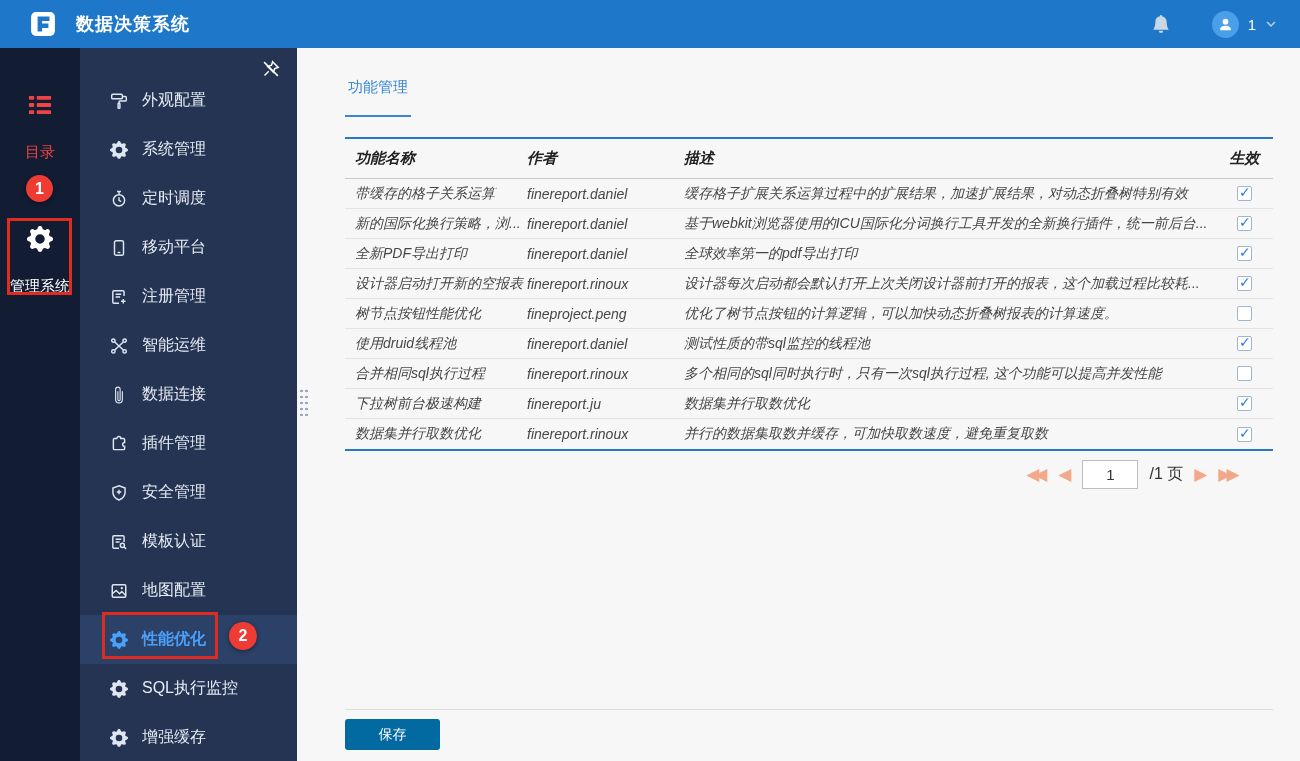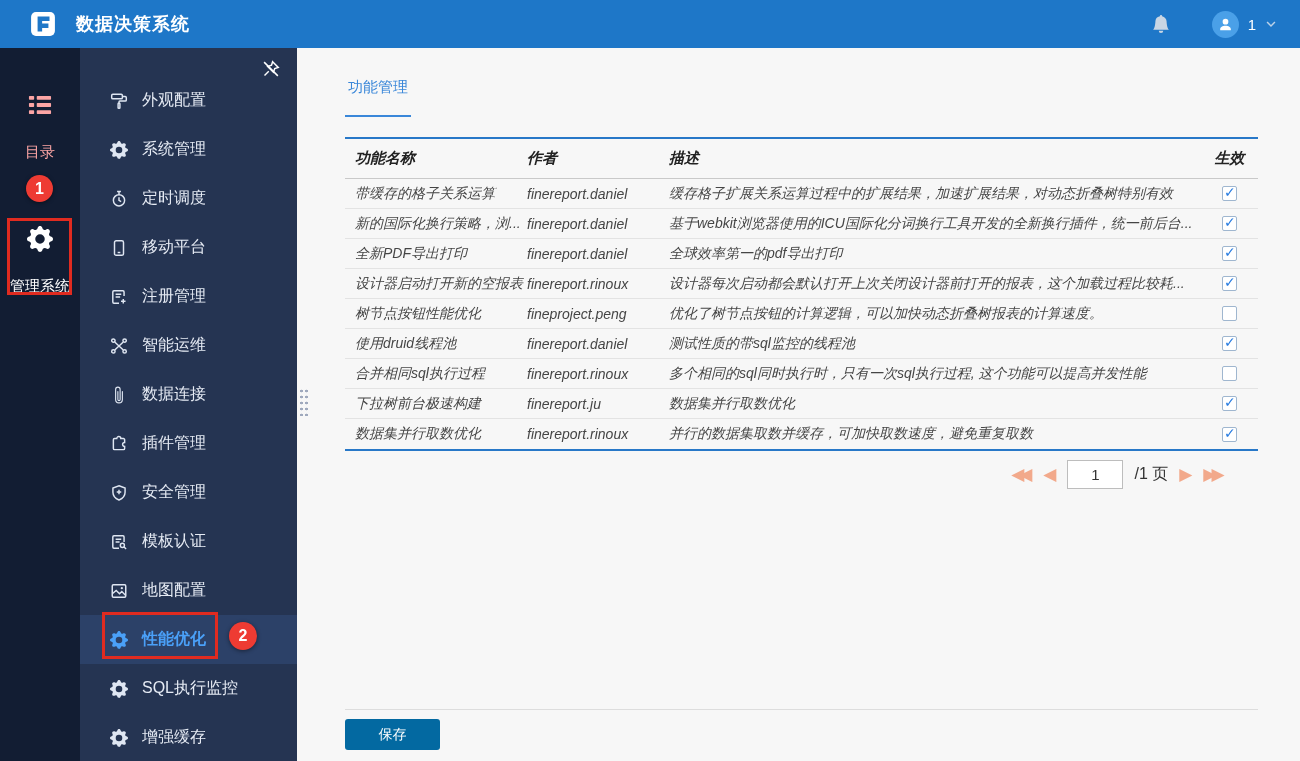--- a/index.html
+++ b/index.html
@@ -19,21 +19,21 @@
   .chev { width:14px; height:14px; color:#bcd2e8; cursor:pointer; }
 
   
   .app { display:flex; height:713px; }
 
   
   .rail { width:80px; background:#121d33; position:relative; flex:none; }
   .rail-item { position:absolute; width:100%; text-align:center; cursor:pointer; }
   .rail-item .ri-icon { display:inline-block; width:26px; height:26px; }
   .rail-item .ri-label { display:block; font-size:15px; margin-top:21px; }
-  #rail-dir { top:44px; color:#fca5a5; }
+  #rail-dir { top:44px; color:#ef4444; }
   #rail-admin { top:178px; color:#fff; z-index:6; }
   .badge { position:absolute; width:27px; height:27px; border-radius:50%; background:#ee3b33;
     color:#fff; font-size:16px; font-weight:700; display:flex; align-items:center;
     justify-content:center; z-index:9; box-shadow:0 1px 4px rgba(0,0,0,.45); }
   #badge1 { left:26px; top:127px; }
   .annot-box { position:absolute; border:3px solid #e02b20; z-index:8; }
   #annot-rail { left:7px; top:170px; width:65px; height:77px; }
 
   
   .submenu { width:217px; background:#253452; position:relative; flex:none; }
@@ -59,21 +59,21 @@
 
   .ftable { margin-top:20px; border-top:2px solid #2878c8; border-bottom:2px solid #2878c8; }
   .thead { display:flex; height:40px; align-items:center; font-weight:700; font-size:15px;
     color:#222; border-bottom:1px solid #c9c9c9; }
   .trow { display:flex; height:30px; align-items:center; font-size:14px; color:#454545;
     border-bottom:1px solid #e3e3e3; }
   .trow:last-child { border-bottom:none; }
   .cell { white-space:nowrap; overflow:hidden; text-overflow:ellipsis;font-style:italic; }
   .c1 { width:182px; padding-left:10px; }
   .c2 { width:142px; }
-  .c3 { flex:1; padding-right:8px; }
+  .c3 { flex:1; padding-right:8px;margin-left:15px; }
   .c4 { width:58px; display:flex; justify-content:center; overflow:visible; }
   .cbx { width:15px; height:15px; border:1px solid #9fb6cf; background:#fff; border-radius:2px;
     position:relative; display:inline-block; cursor:pointer; }
   .cbx.checked::after { content:"✓"; position:absolute; left:1px; top:-3px; color:#2a7de1;
     font-size:14px; font-weight:700; }
 
   .pagination { display:flex; justify-content:flex-end; align-items:center; margin-top:9px;
     gap:11px; padding-right:34px; }
   .pg-btn { color:#f2a98b; font-size:17px; cursor:pointer; line-height:1; user-select:none; }
   .pg-dbl { letter-spacing:-5px; padding-right:5px; }

